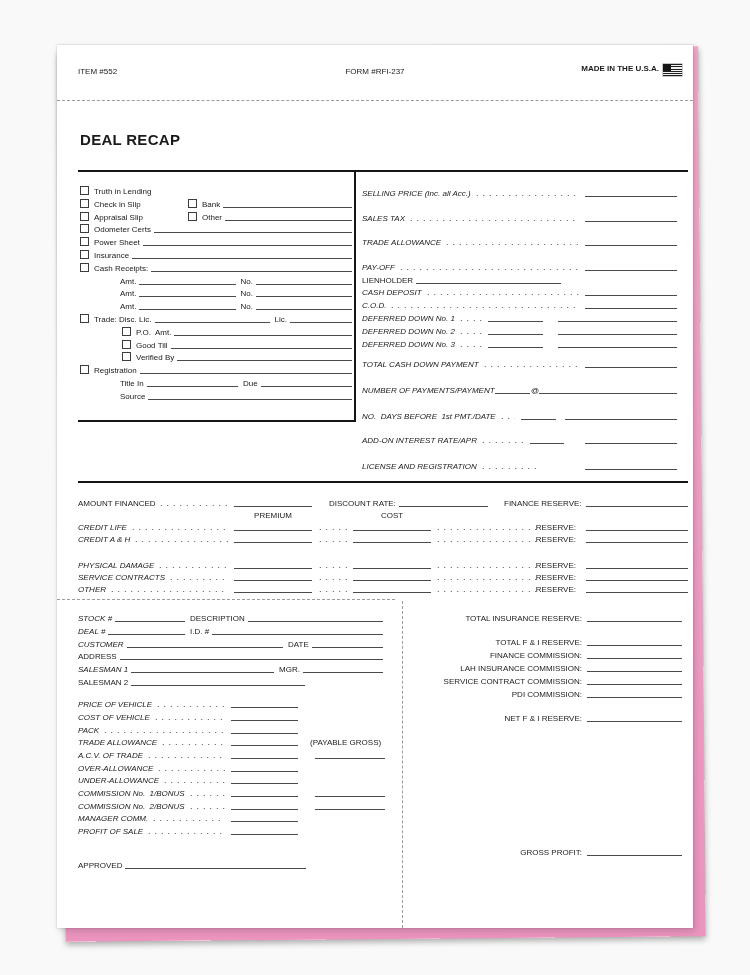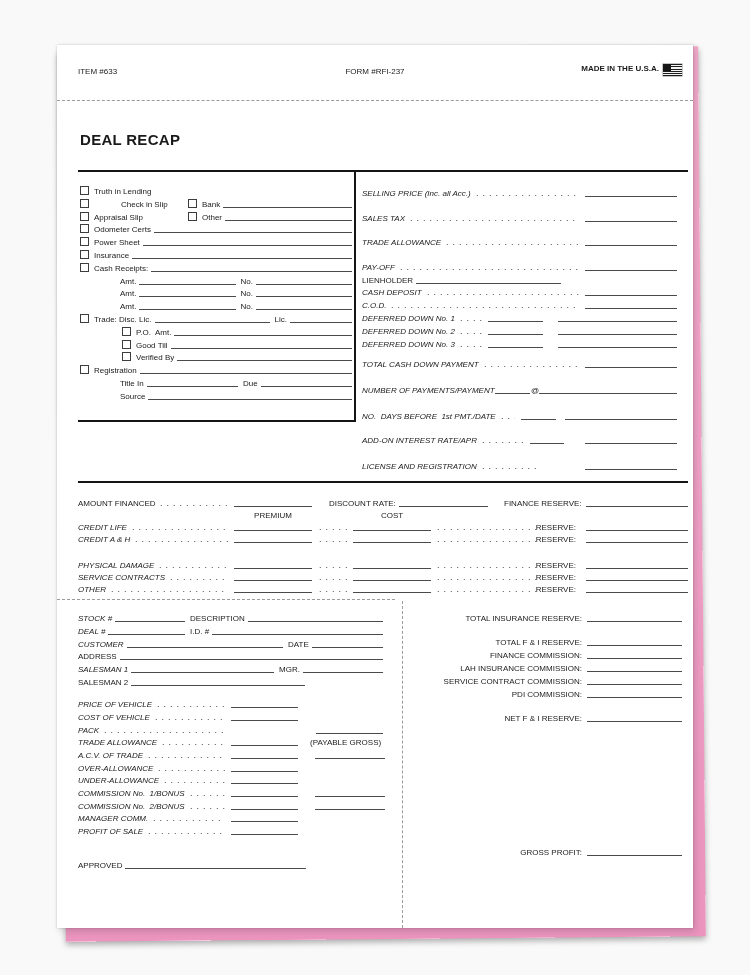--- a/index.html
+++ b/index.html
@@ -40,21 +40,21 @@
   .lw{display:flex;align-items:flex-end;flex:1 1 auto;min-width:0;font-style:italic;}
   .sp{flex:0 0 auto;}
 </style>
 </head>
 <body>
 
 <div id="canvas">
   <div class="pink"></div>
   <div class="sheet">
 
-    <div class="hdr-item lbl">ITEM #633</div>
+    <div class="hdr-item lbl">ITEM #552</div>
     <div class="hdr-form lbl">FORM #RFI-237</div>
     <div class="hdr-made">
       <span class="lbl b">MADE IN THE U.S.A.</span>
       <span class="flag">
           <span class="canton"></span>
         </span>
     </div>
     <div class="dashed-h" style="top:55px;left:0;width:636px;"></div>
 
     <div class="title">DEAL RECAP</div>
@@ -65,21 +65,21 @@
     <div class="rule" style="top:436px;left:21px;width:610px;height:2px;"></div>
     <div class="dashed-h" style="top:554px;left:0;width:338px;"></div>
     <div class="dashed-v" style="top:556px;left:345px;height:327px;"></div>
 
     <div style="position:absolute;left:23px;top:0;width:272px;height:400px;">
       <div class="arow" style="top:139px;left:0;right:0;">
         <span class="cb"></span>
         <span class="lbl">Truth in Lending</span>
       </div>
       <div class="arow" style="top:152px;left:0;right:0;">
-        <span class="cbl" style="width:108px;gap:27px;">
+        <span class="cbl" style="width:108px;">
           <span class="cb"></span>
           <span class="lbl">Check in Slip</span>
         </span>
         <span class="cb"></span>
         <span class="lbl">Bank</span>
         <span class="ln lnf"></span>
       </div>
       <div class="arow" style="top:165px;left:0;right:0;">
         <span class="cbl" style="width:108px;">
           <span class="cb"></span>
@@ -418,21 +418,21 @@
           </span>
         <span class="ln" style="width:67px;"></span>
       </div>
       <div class="arow" style="top:665px;left:0;right:0;">
         <span class="lw" style="flex:0 0 150px;">
             <span class="lbl">COST OF VEHICLE</span>
             <span class="dt"></span>
           </span>
         <span class="ln" style="width:67px;"></span>
       </div>
-      <div class="arow" style="top:678px;left:0;right:0;justify-content:space-between;">
+      <div class="arow" style="top:678px;left:0;right:0;">
         <span class="lw" style="flex:0 0 150px;">
             <span class="lbl">PACK</span>
             <span class="dt"></span>
           </span>
         <span class="ln" style="width:67px;"></span>
       </div>
       <div class="arow" style="top:690px;left:0;right:0;">
         <span class="lw" style="flex:0 0 150px;">
             <span class="lbl">TRADE ALLOWANCE</span>
             <span class="dt"></span>

